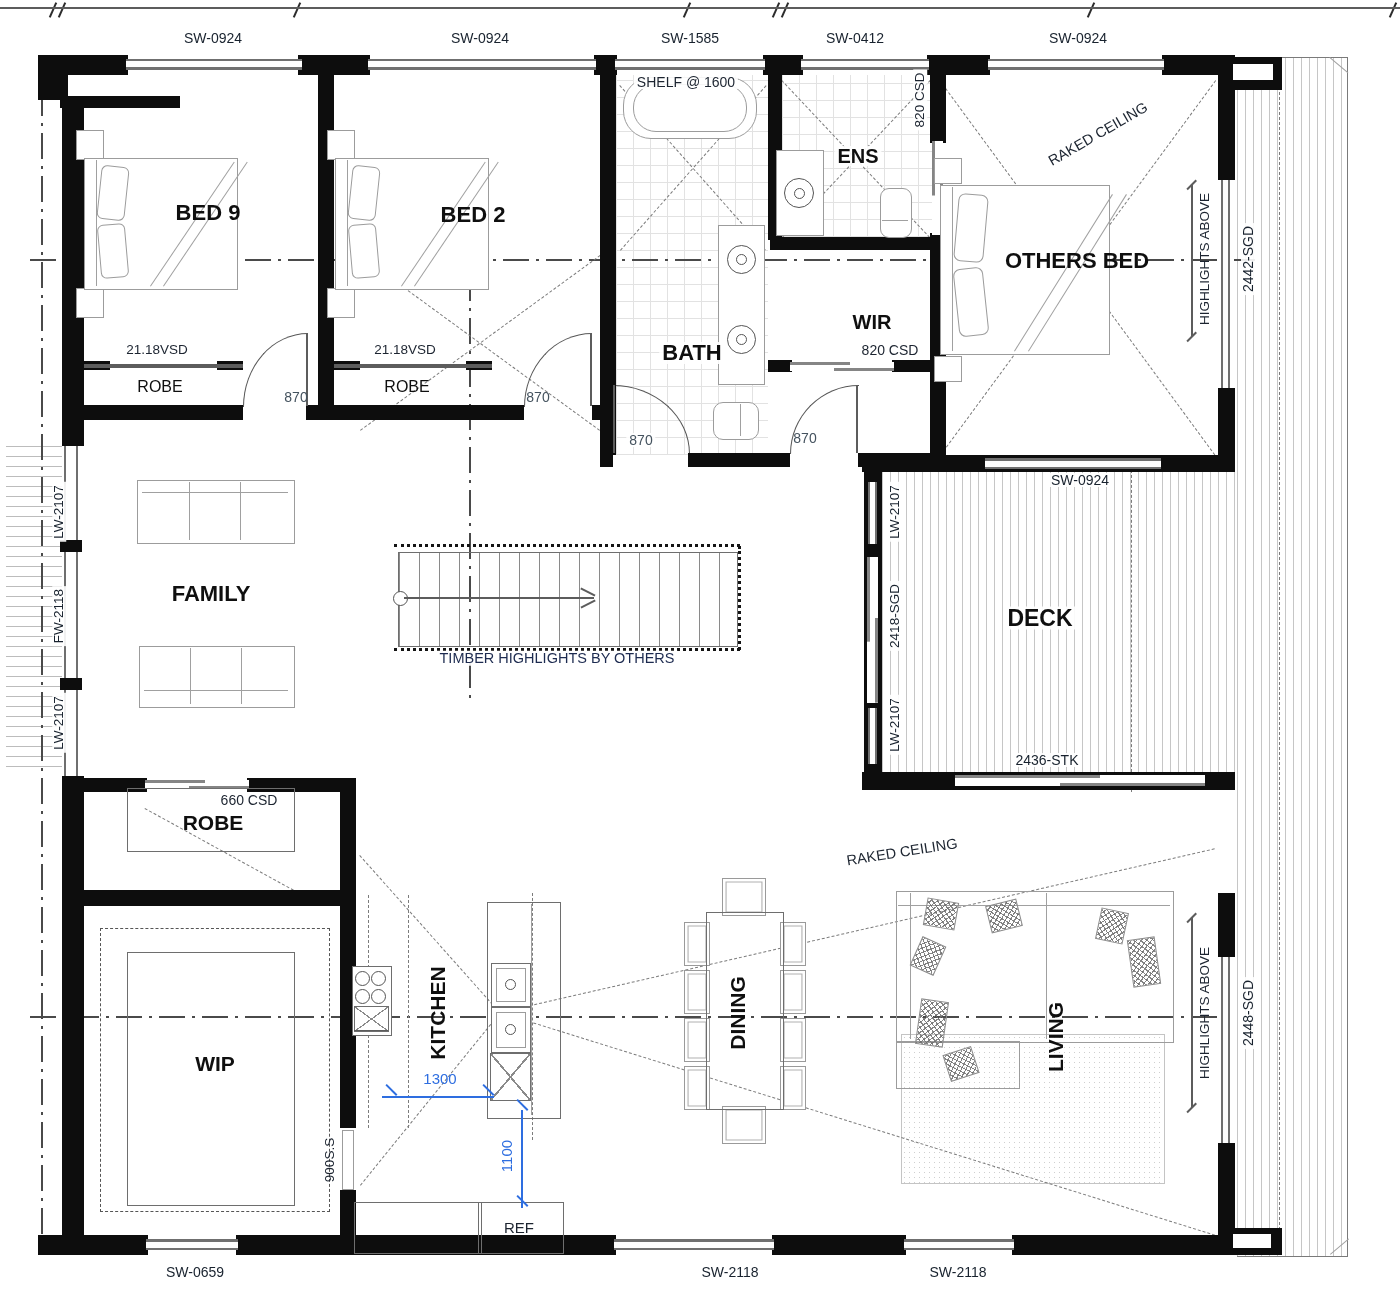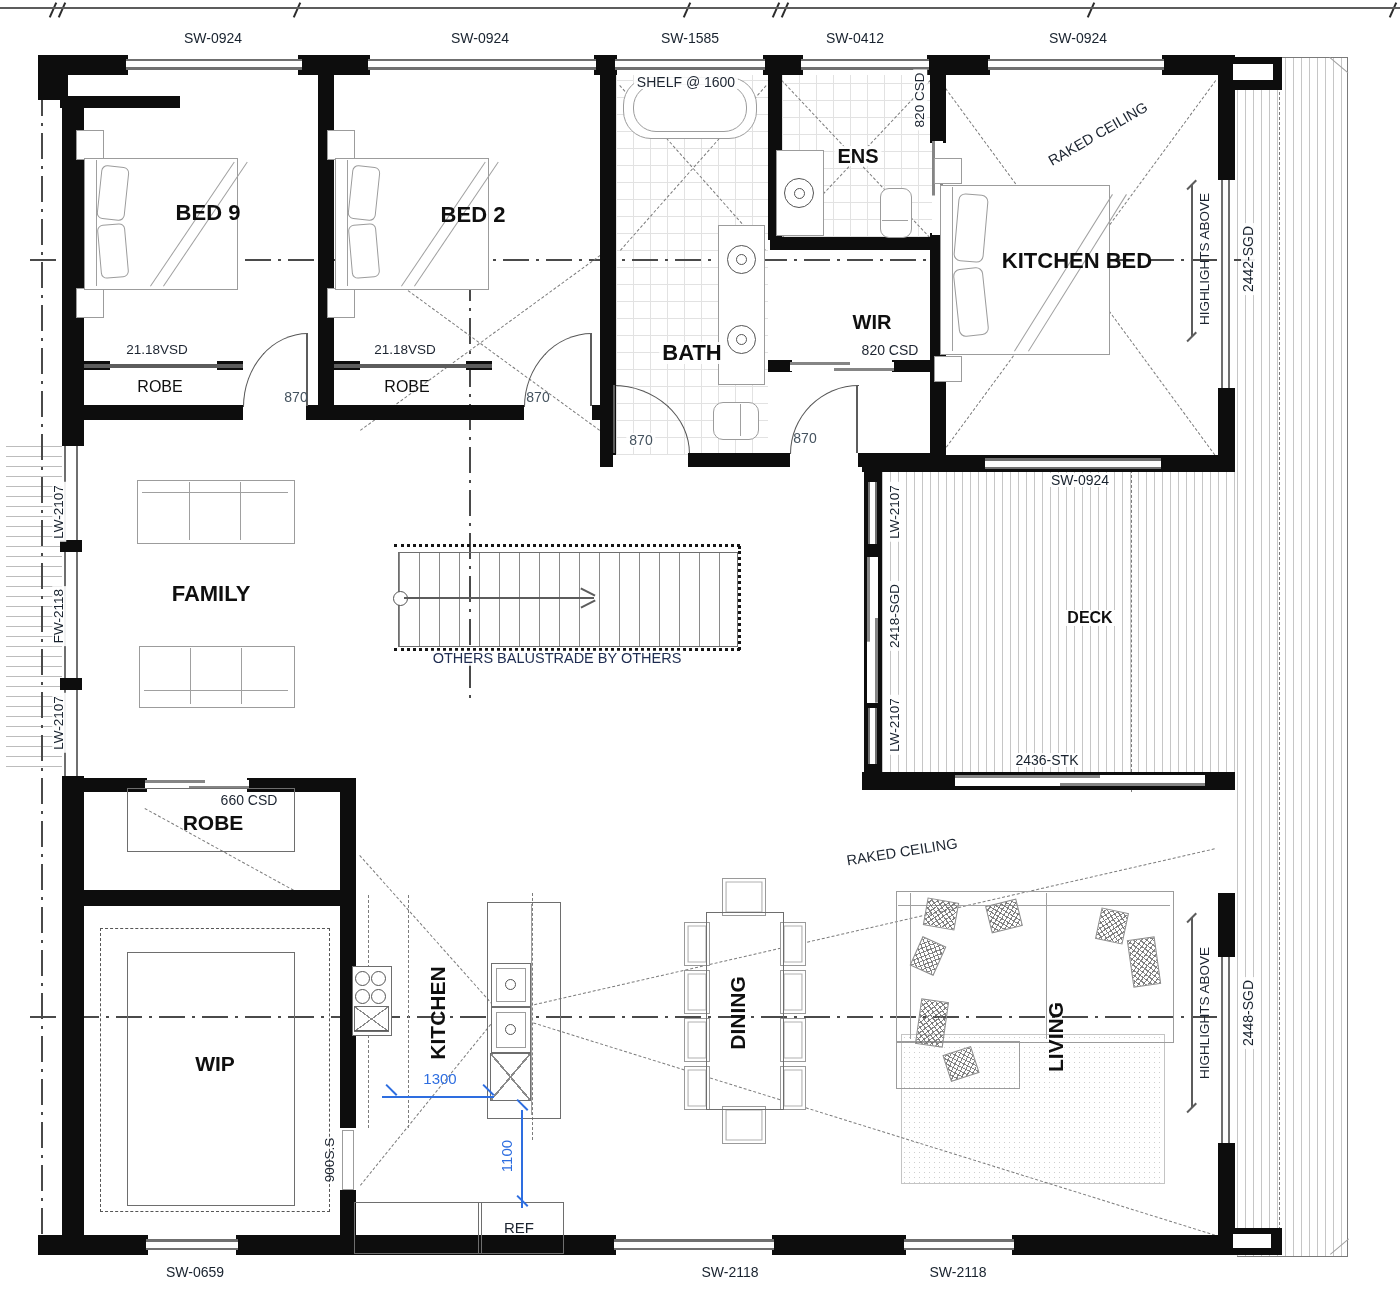--- a/index.html
+++ b/index.html
@@ -319,23 +319,23 @@
   <div class="cush" style="left:918px;top:1000px;width:26px;height:44px;transform:rotate(8deg)"></div>
   <div class="cush" style="left:946px;top:1050px;width:28px;height:26px;transform:rotate(-18deg)"></div>
   <div class="cush" style="left:1098px;top:910px;width:26px;height:30px;transform:rotate(12deg)"></div>
   <div class="cush" style="left:1130px;top:938px;width:26px;height:46px;transform:rotate(-8deg)"></div>
 
   <div class="lbl" style="left:208px;top:213px;font-size:22px">BED 9</div>
   <div class="lbl" style="left:473px;top:215px;font-size:22px">BED 2</div>
   <div class="lbl bg" style="left:692px;top:353px;font-size:22px">BATH</div>
   <div class="lbl bg" style="left:858px;top:156px;font-size:20px">ENS</div>
   <div class="lbl" style="left:872px;top:322px;font-size:20px">WIR</div>
-  <div class="lbl" style="left:1077px;top:261px;font-size:22px">KITCHEN BED</div>
+  <div class="lbl" style="left:1077px;top:261px;font-size:22px">OTHERS BED</div>
   <div class="lbl" style="left:211px;top:594px;font-size:22px">FAMILY</div>
-  <div class="lbl bg" style="left:1090px;top:618px;font-size:16px">DECK</div>
+  <div class="lbl bg" style="left:1040px;top:618px;font-size:23px">DECK</div>
   <div class="lbl" style="left:213px;top:822px;font-size:21px">ROBE</div>
   <div class="lbl" style="left:215px;top:1063px;font-size:21px">WIP</div>
   <div class="lbl v" style="left:437px;top:1013px;font-size:21px">KITCHEN</div>
   <div class="lbl v" style="left:737px;top:1013px;font-size:21px">DINING</div>
   <div class="lbl v" style="left:1055px;top:1037px;font-size:21px">LIVING</div>
   <div class="lbl" style="left:160px;top:387px;font-size:16px;font-weight:400">ROBE</div>
   <div class="lbl" style="left:407px;top:387px;font-size:16px;font-weight:400">ROBE</div>
 
   <div class="lbl winlbl" style="left:213px;top:38px">SW-0924</div>
   <div class="lbl winlbl" style="left:480px;top:38px">SW-0924</div>
@@ -363,19 +363,19 @@
   <div class="lbl doorlbl bg" style="left:641px;top:440px">870</div>
   <div class="lbl doorlbl" style="left:805px;top:438px">870</div>
   <div class="lbl ann v bg" style="left:920px;top:100px;font-size:13.5px">820 CSD</div>
   <div class="lbl ann" style="left:890px;top:350px;font-size:14px">820 CSD</div>
   <div class="lbl ann" style="left:249px;top:800px;font-size:14px">660 CSD</div>
   <div class="lbl ann bg" style="left:686px;top:82px;font-size:14px">SHELF @ 1600</div>
   <div class="lbl ann" style="left:1098px;top:134px;font-size:14.5px;transform:translate(-50%,-50%) rotate(-30deg)">RAKED CEILING</div>
   <div class="lbl ann" style="left:902px;top:852px;font-size:14.5px;transform:translate(-50%,-50%) rotate(-9deg)">RAKED CEILING</div>
   <div class="lbl ann v" style="left:1205px;top:259px;font-size:13.5px">HIGHLIGHTS ABOVE</div>
   <div class="lbl ann v" style="left:1205px;top:1013px;font-size:13.5px">HIGHLIGHTS ABOVE</div>
-  <div class="lbl navy bg" style="left:557px;top:658px;font-size:14.5px">OTHERS BALUSTRADE BY OTHERS</div>
+  <div class="lbl navy bg" style="left:557px;top:658px;font-size:14.5px">TIMBER HIGHLIGHTS BY OTHERS</div>
   <div class="lbl ann v" style="left:330px;top:1160px;font-size:13.5px">900S.S</div>
   <div class="lbl ann" style="left:519px;top:1227px;font-size:15px">REF</div>
   <div class="lbl blue" style="left:440px;top:1078px">1300</div>
   <div class="lbl blue v" style="left:506px;top:1156px">1100</div>
 
 </div>
 
 </body></html>

